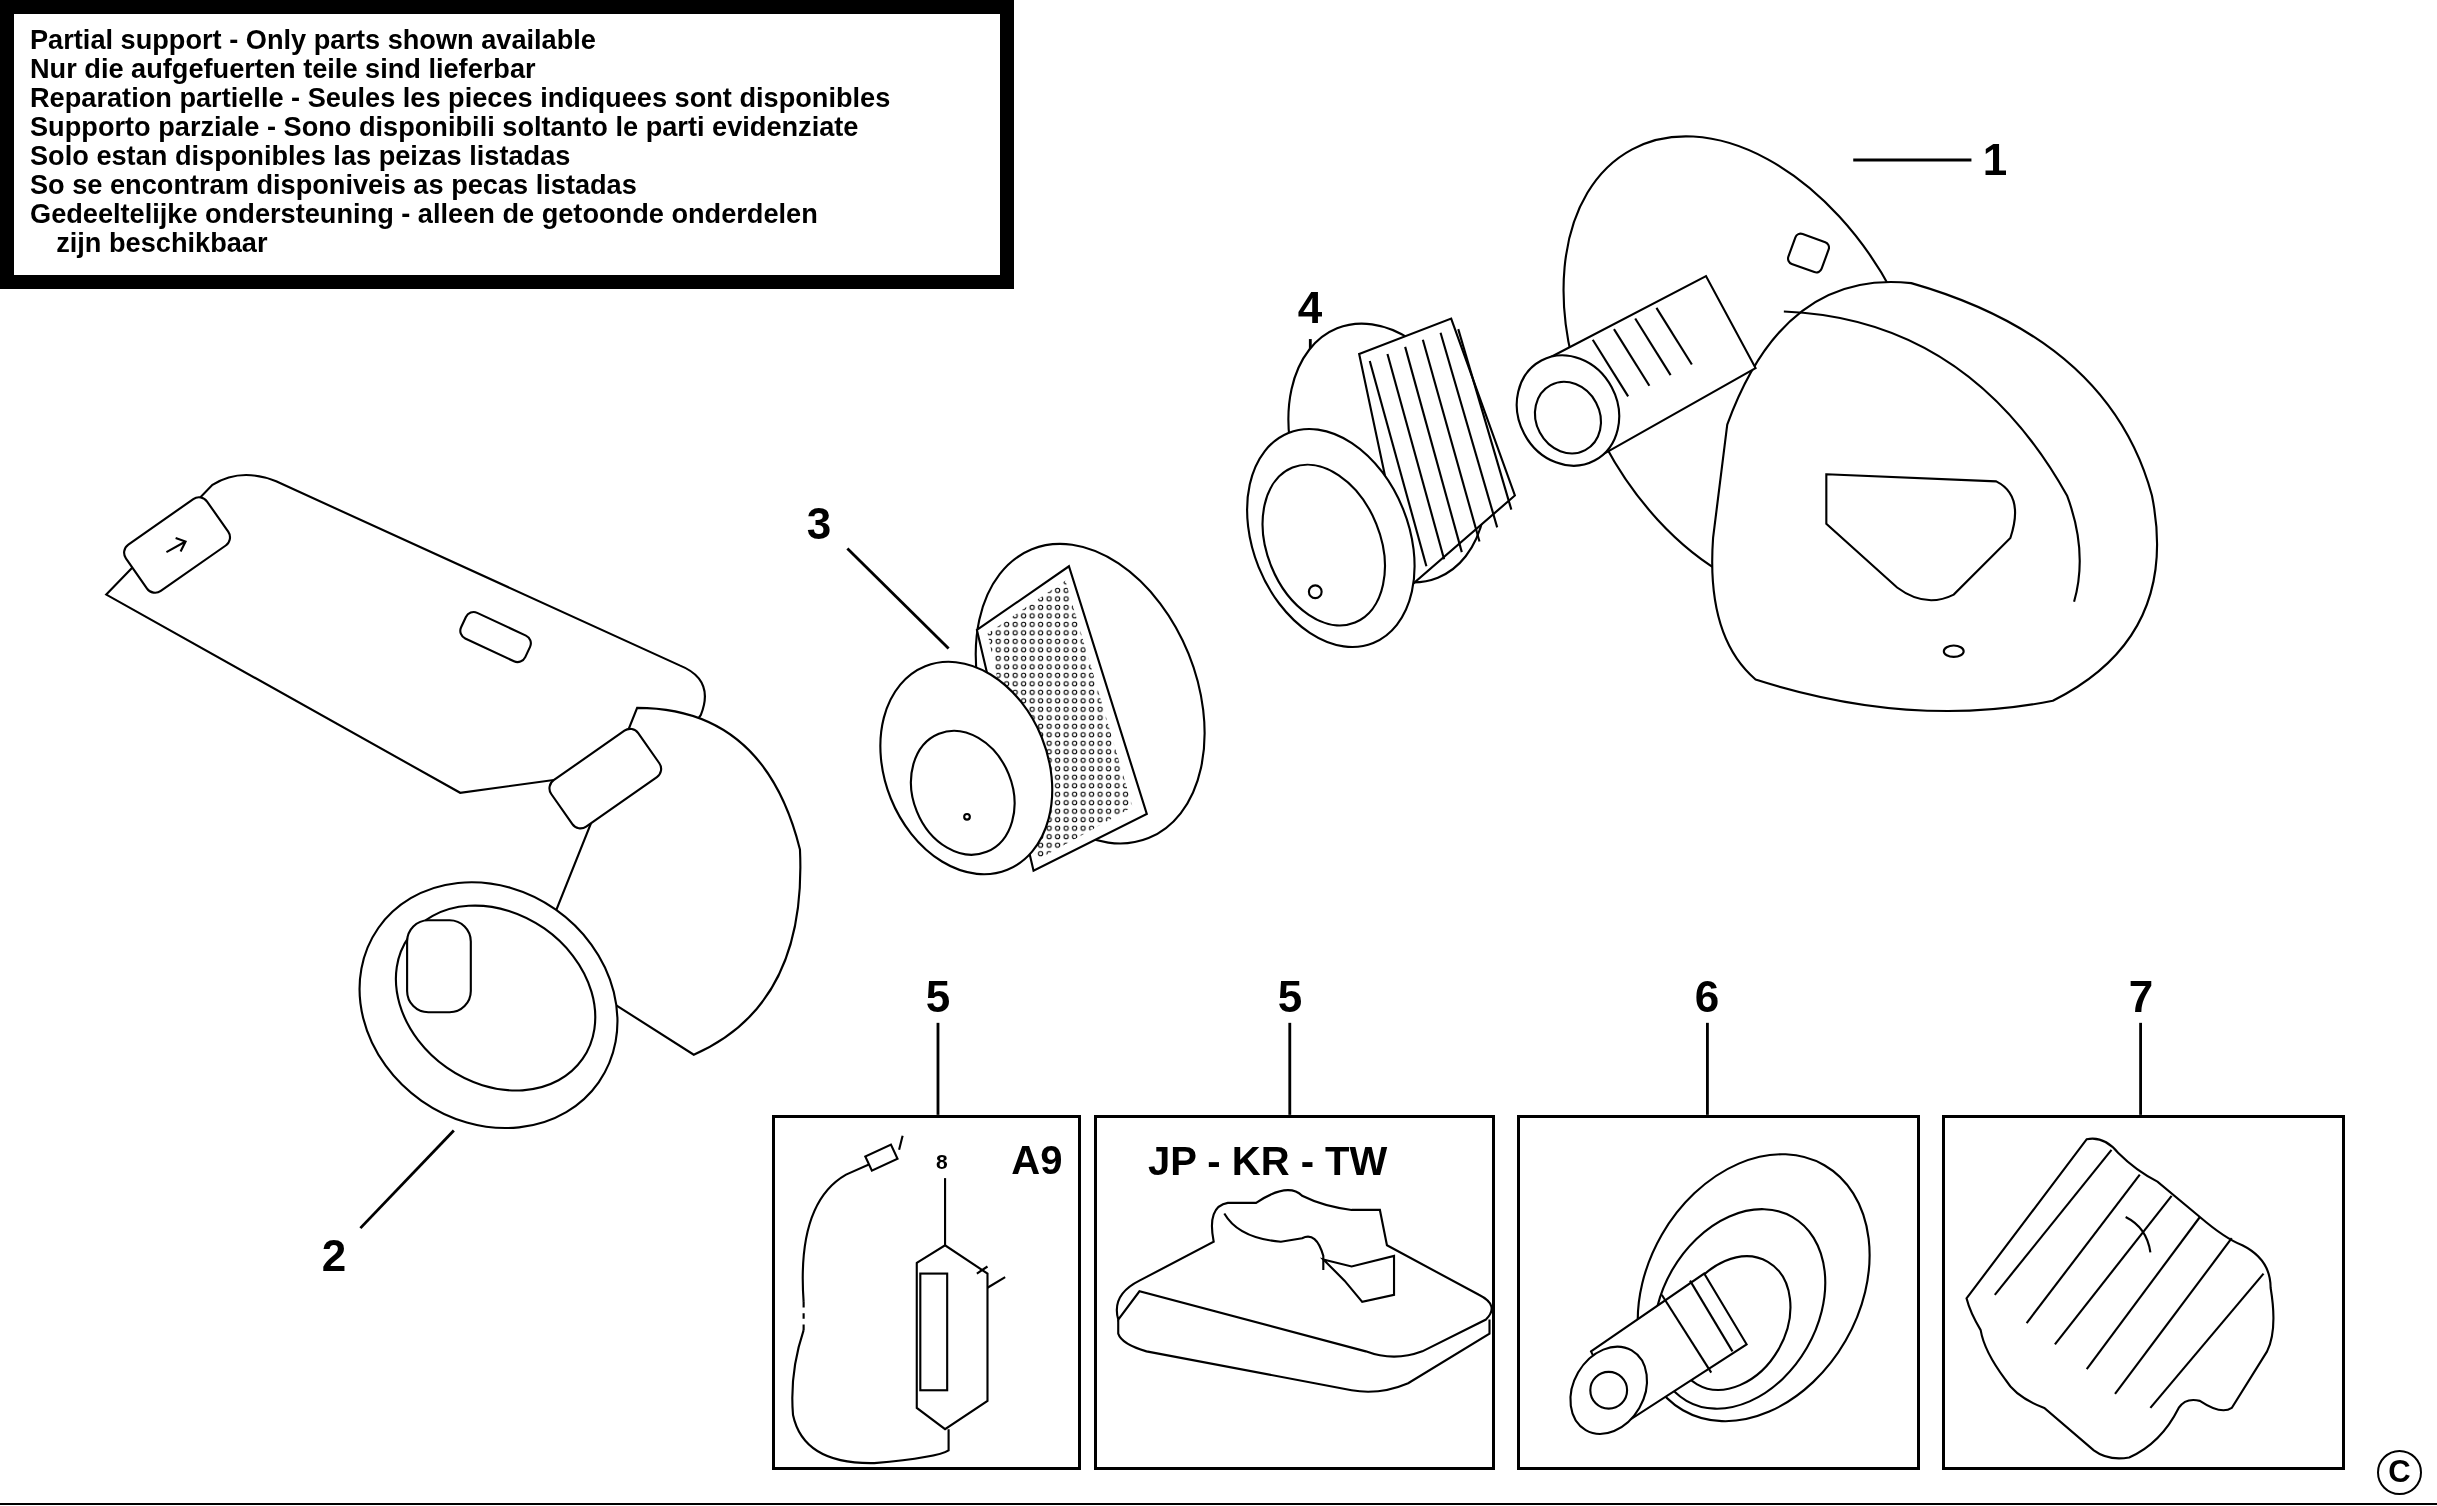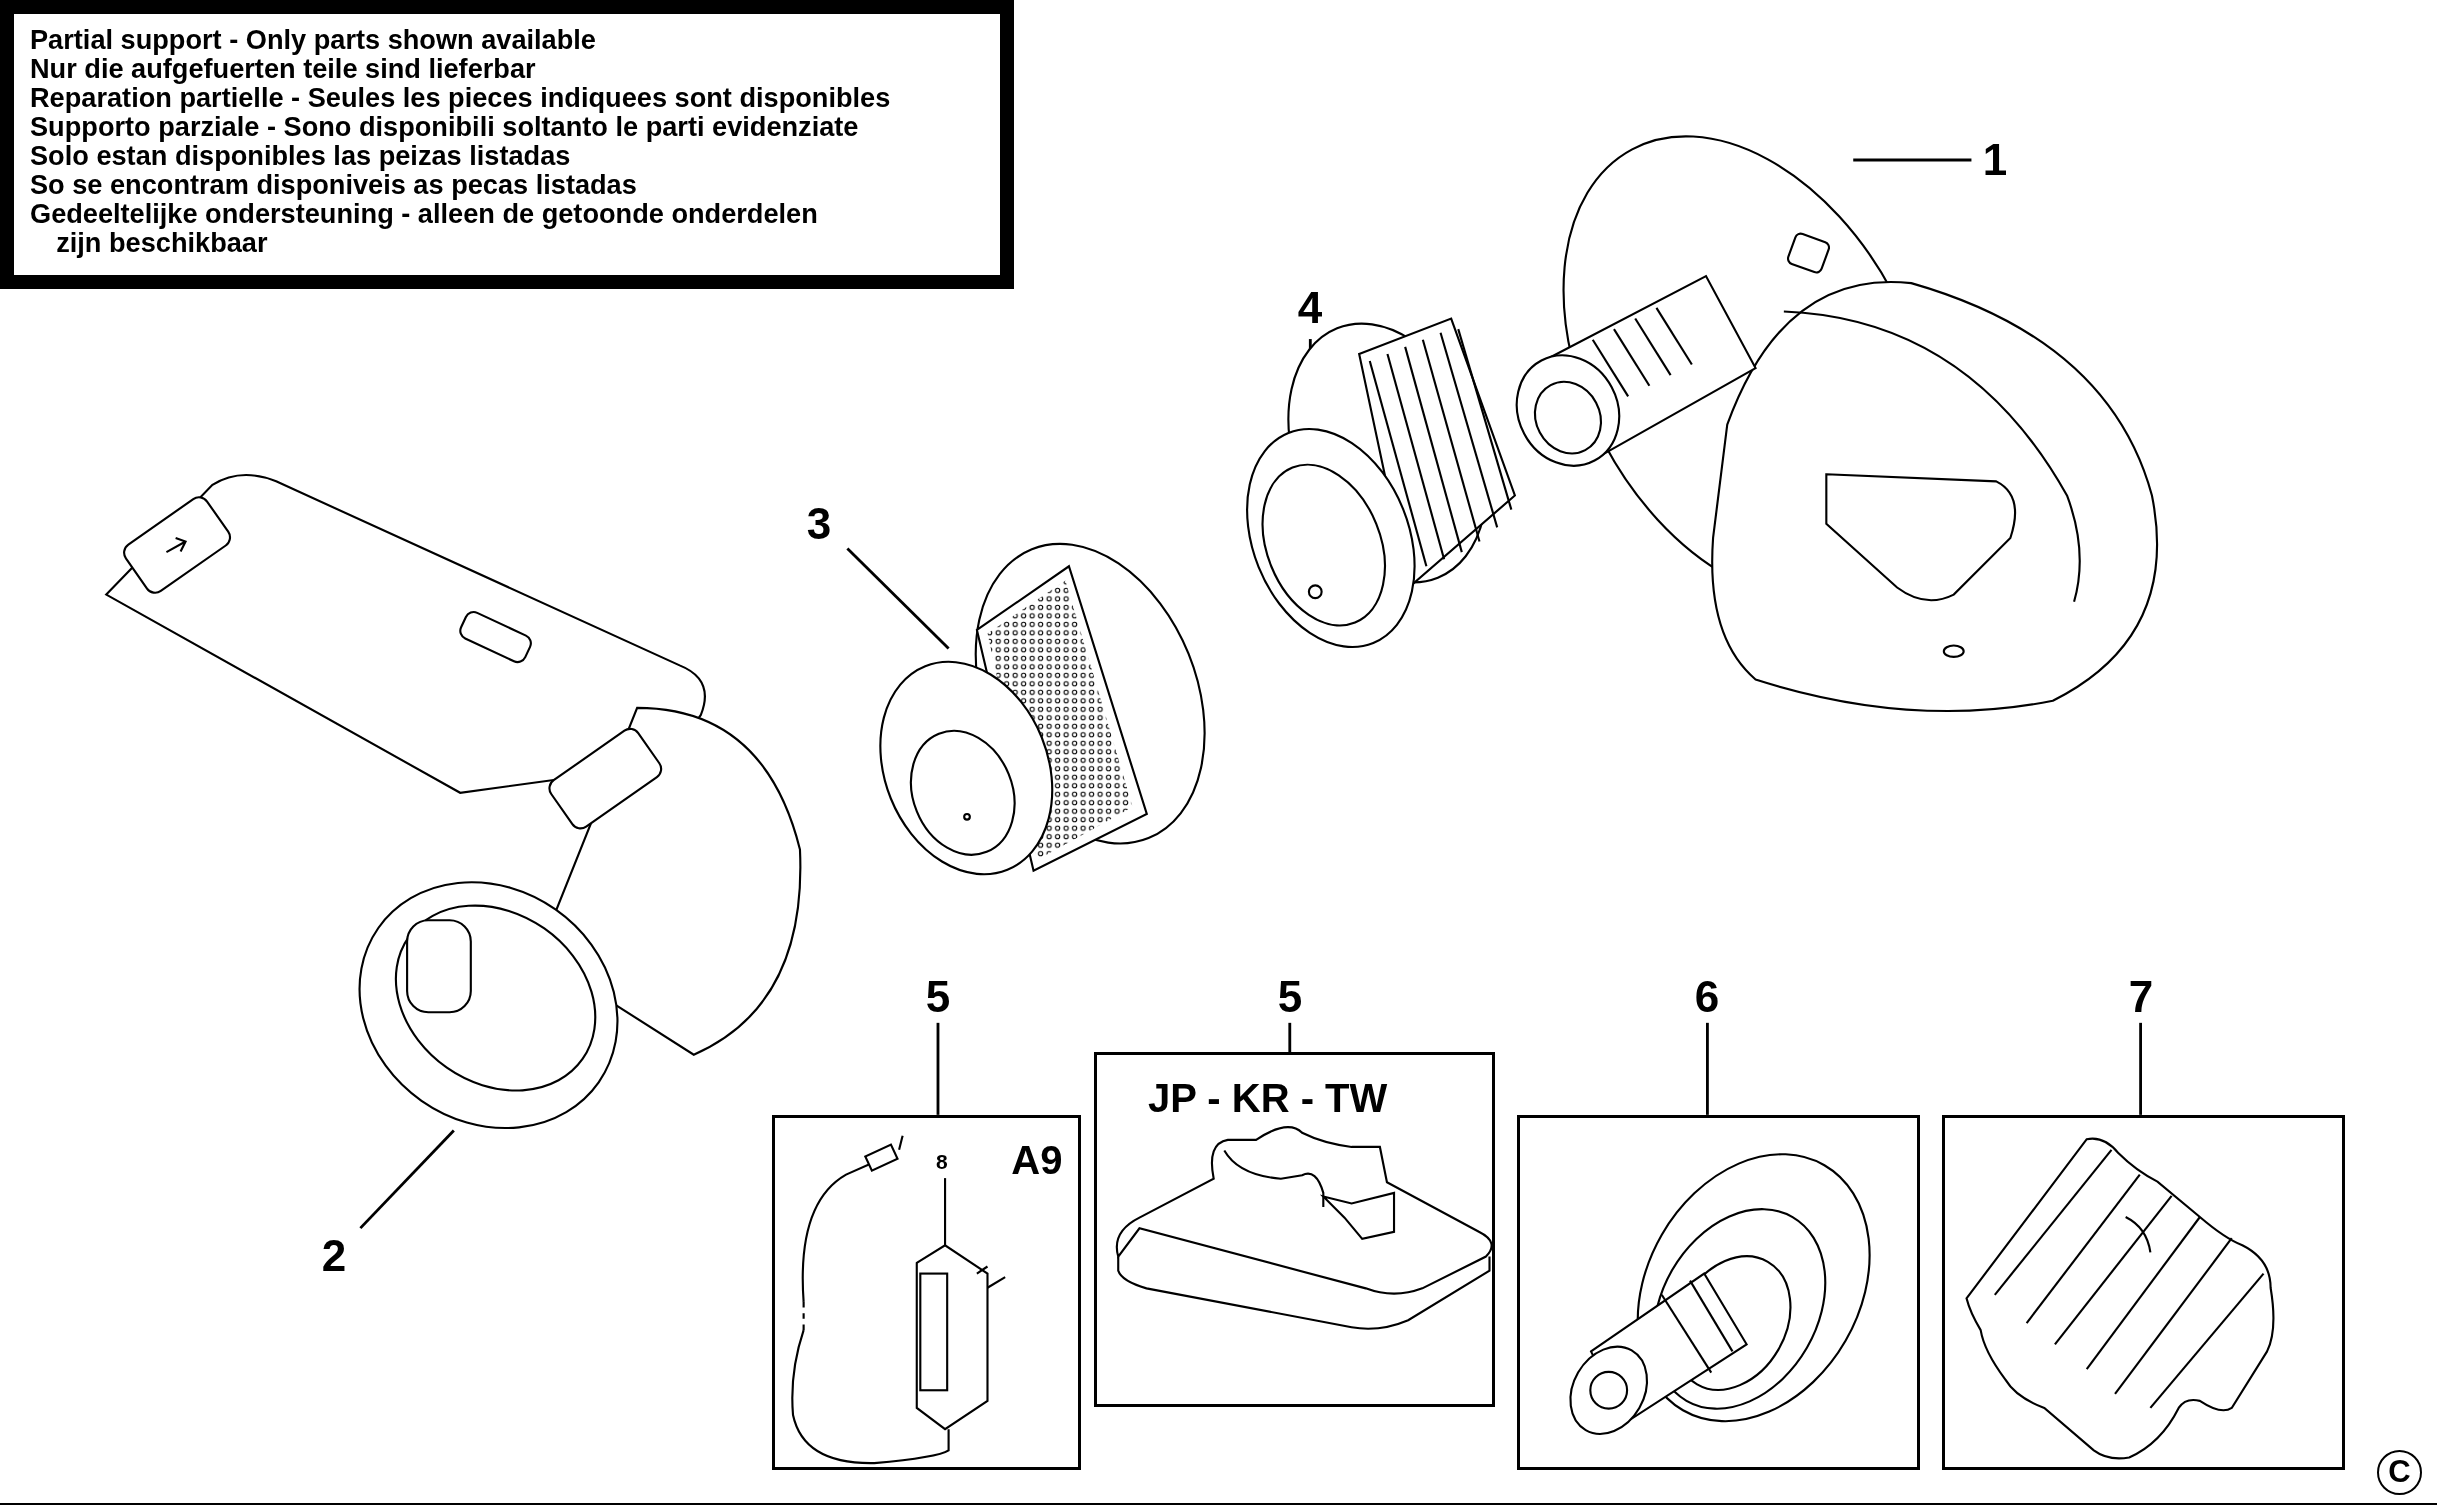--- a/index.html
+++ b/index.html
@@ -132,21 +132,21 @@
       <rect class="thinnf" x="205" y="220" width="38" height="165"></rect>
       <line class="thinnf" x1="300" y1="240" x2="325" y2="225"></line>
       <line class="thinnf" x1="285" y1="220" x2="300" y2="210"></line>
       <path class="thinnf" d="M245 440 L245 470 Q230 480 140 488 Q40 490 25 420 Q20 360 40 300 M40 260 Q30 120 100 80 L145 60"></path>
       <path class="thinnf" d="M40 260 L40 300" stroke-dasharray="8 8"></path>
       <rect class="thin" x="130" y="45" width="40" height="22" transform="rotate(-25 150 56)"></rect>
       <line class="thinnf" x1="175" y1="45" x2="180" y2="25"></line>
     </svg>
   </div>
 
-  <div class="box" style="left:1094px; top:1052px; width:401px; height:355px;">
+  <div class="box" style="left:1094px; top:1115px; width:401px; height:355px;">
     <div class="box-title" style="left:51px; top:21px;">JP - KR - TW</div>
     <svg width="401" height="355" viewBox="0 0 567 502">
       <path class="thin" d="M30 285 Q20 250 60 230 L165 175 Q155 125 185 120 L225 120 Q270 90 290 110 Q320 125 360 130 L400 130 L410 180 L540 250 Q570 265 550 285 L460 330 Q420 345 380 330 L60 245 Z"></path>
       <path class="thinnf" d="M30 285 L30 305 Q35 320 70 330 L360 385 Q400 392 440 375 L555 305 L555 285"></path>
       <path class="thinnf" d="M180 135 Q200 170 260 175 L290 170 Q310 160 320 195 L320 215"></path>
       <path class="thinnf" d="M320 200 L360 210 L420 195 L420 250 L375 260 L350 230 Z"></path>
     </svg>
   </div>
 
   <div class="box" style="left:1517px; top:1115px; width:403px; height:355px;">

